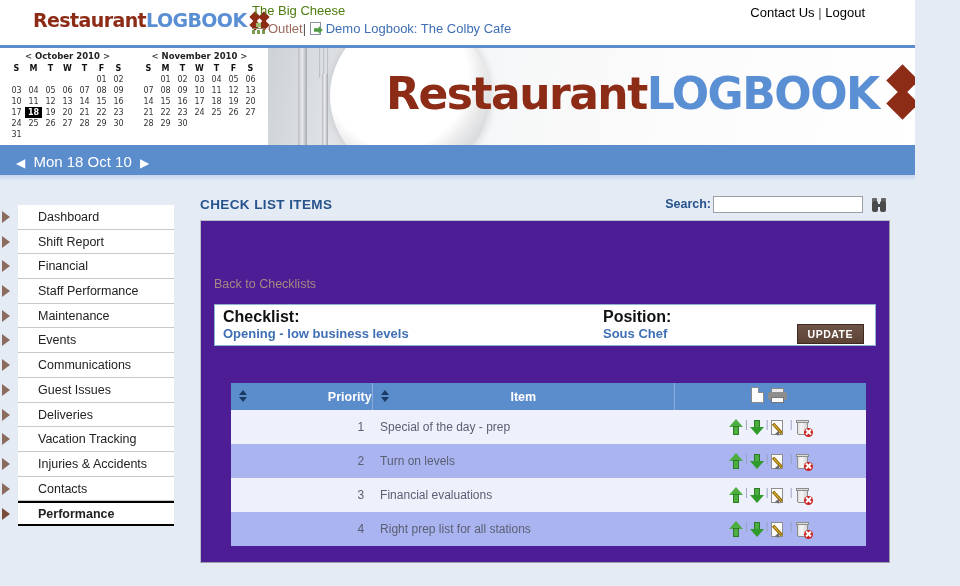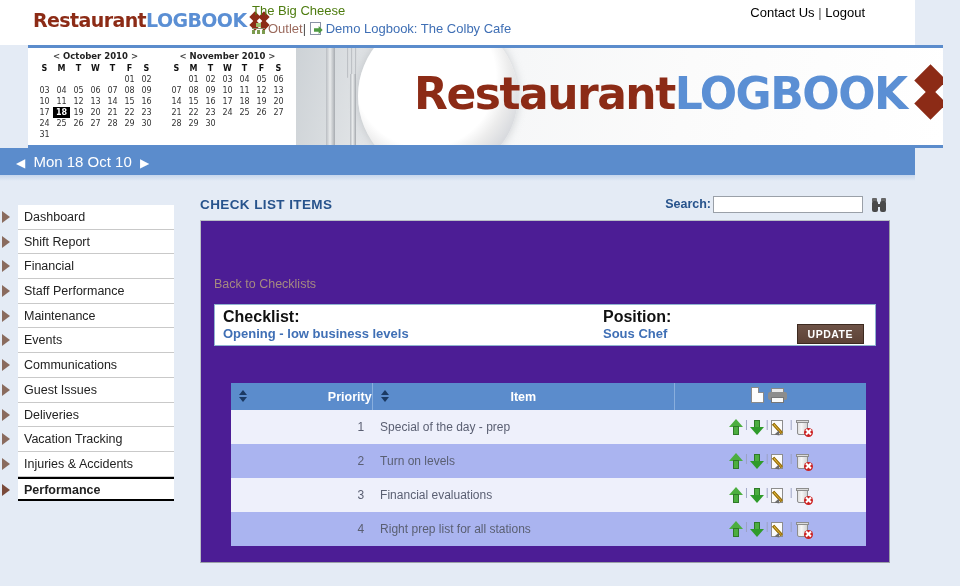--- a/index.html
+++ b/index.html
@@ -69,21 +69,20 @@
     font-size: 13px; white-space: nowrap;
   }
   .toplinks a { color: #000000; text-decoration: none; }
   .toplinks .sep { color: #555; }
 
   
   .banner-wrap {
     position: absolute; left: 0; top: 45px;
     width: 915px; height: 103px;
     background: #5b8ccc;
-    margin-left: 28px;
   }
   .cal-panel {
     position: absolute; left: 0; top: 3px;
     width: 268px; height: 97px;
     background: #ffffff;
     overflow: hidden;
   }
   .cal {
     position: absolute; top: 3px;
     font-family: "DejaVu Sans", sans-serif;
@@ -170,21 +169,21 @@
   .nav-item {
     position: relative;
     height: 24.7px;
     background: #ffffff;
     border-bottom: 1px solid #c9c9c9;
     margin-left: 18px;
     width: 156px;
     font-size: 12.5px;
     color: #222;
     line-height: 24.7px;
-    padding-left: 6px;
+    padding-left: 20px;
     cursor: pointer;
   }
   .nav-item .tri {
     position: absolute; left: -16px; top: 6px;
     width: 0; height: 0;
     border-left: 8px solid #8a6b5e;
     border-top: 6px solid transparent;
     border-bottom: 6px solid transparent;
   }
   .nav-item.active {
@@ -543,20 +542,21 @@
       <div class="nav-item"><span class="tri"></span><span>Shift Report</span></div>
       <div class="nav-item"><span class="tri"></span><span>Financial</span></div>
       <div class="nav-item"><span class="tri"></span><span>Staff Performance</span></div>
       <div class="nav-item"><span class="tri"></span><span>Maintenance</span></div>
       <div class="nav-item"><span class="tri"></span><span>Events</span></div>
       <div class="nav-item"><span class="tri"></span><span>Communications</span></div>
       <div class="nav-item"><span class="tri"></span><span>Guest Issues</span></div>
       <div class="nav-item"><span class="tri"></span><span>Deliveries</span></div>
       <div class="nav-item"><span class="tri"></span><span>Vacation Tracking</span></div>
       <div class="nav-item"><span class="tri"></span><span>Injuries &amp; Accidents</span></div>
+      <div class="nav-item"><span class="tri"></span><span>Contacts</span></div>
       <div class="nav-item active"><span class="tri"></span><span>Performance</span></div>
     </div>
 
   <div class="main">
     <div class="section-title">CHECK LIST ITEMS</div>
     <div class="search-wrap">
       <span>Search:</span><input type="text" placeholder="" style=""><span class="ic-binoc"><i class="cl"></i><i class="cr"></i><i class="bl"></i><i class="br"></i><i class="bridge"></i></span>
     </div>
 
     <div class="panel">

